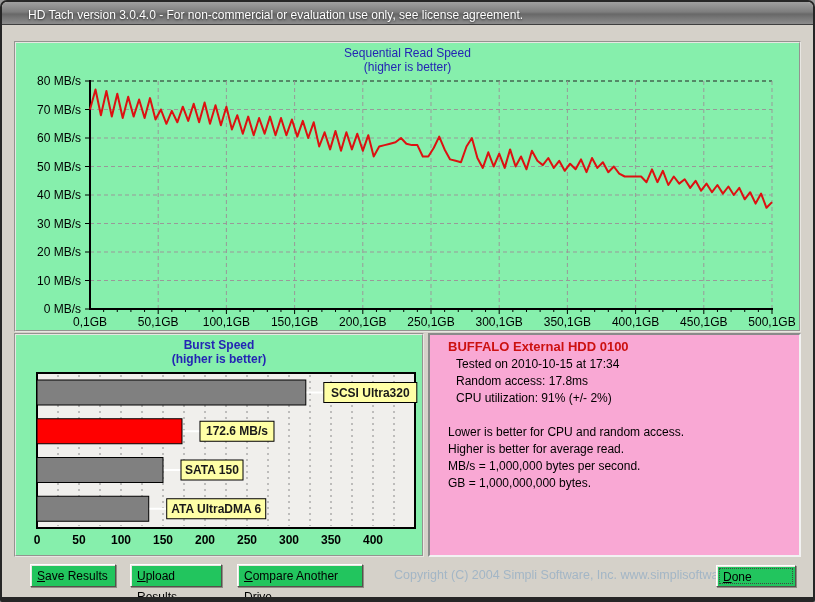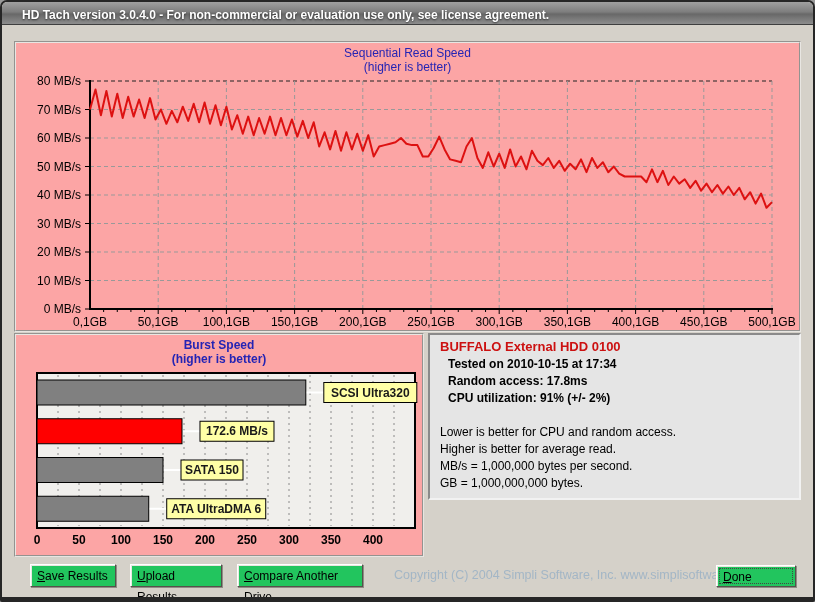--- a/index.html
+++ b/index.html
@@ -6,46 +6,46 @@
   *{box-sizing:border-box;}
   .window{
     position:relative;width:815px;height:602px;
     border:2px solid #262626;border-bottom-width:5px;
     border-radius:7px 7px 2px 2px;
     background:#d5d1c9;
     font-family:"Liberation Sans",sans-serif;
     overflow:hidden;
   }
   .titlebar{
-    height:23px;line-height:26px;padding-left:20px;
+    height:23px;line-height:26px;padding-left:26px;
     background:linear-gradient(180deg,#a0a0a0 0%,#7e7e7e 45%,#686868 55%,#8d8d8d 100%);
     border-radius:5px 5px 0 0;
     border-bottom:1px solid #3f3f3f;
     color:#fff;font-size:12px;
     text-shadow:0 1px 2px rgba(0,0,0,.6);
-    white-space:nowrap;overflow:hidden;font-weight:bold;
+    white-space:nowrap;overflow:hidden;
   }
   .client{position:absolute;left:0;top:27px;right:0;bottom:0;background:#d5d1c9;}
   .panel{
-    position:absolute;background:#fca5a5;
+    position:absolute;background:#86efac;
     border:2px groove #e8e6e2;
   }
   .seq-panel{left:12px;top:12px;width:787px;height:291px;}
   .burst-panel{left:12px;top:304px;width:410px;height:224px;font-weight:bold;}
   .info-panel{
-    position:absolute;left:426px;top:304px;width:373px;height:167px;
-    background:#e5e5e5;
+    position:absolute;left:426px;top:304px;width:373px;height:224px;
+    background:#f9a8d4;
     border:2px solid;border-color:#8a8a8a #f2f2f2 #f2f2f2 #8a8a8a;
-    padding:3px 10px;font-size:12px;color:#000;line-height:17px;
+    padding:3px 18px;font-size:12px;color:#000;line-height:17px;
   }
   .chart-title{margin-top:3px;text-align:center;font-size:12px;line-height:14px;color:#2424b4;}
   .chart-subtitle{text-align:center;font-size:12px;line-height:14px;color:#2424b4;}
   svg text{font-family:"Liberation Sans",sans-serif;}
   .drive-name{color:#cc1111;font-weight:bold;font-size:13px;line-height:18px;}
-  .info-details div{padding-left:8px;font-weight:bold;}
+  .info-details div{padding-left:8px;}
   .info-notes{margin-top:17px;}
   .btn{
     position:absolute;height:23px;
     background:#22c55e;color:#000;font-size:12px;
     border:1px solid;border-color:#ffffff #55514b #55514b #ffffff;
     box-shadow:1px 1px 0 rgba(60,56,50,.45), inset 1px 1px 0 #eae7e1;
     text-align:left;line-height:21px;cursor:default;
     user-select:none;
   }
   .btn-done{outline:1px dotted #444;outline-offset:-4px;}

